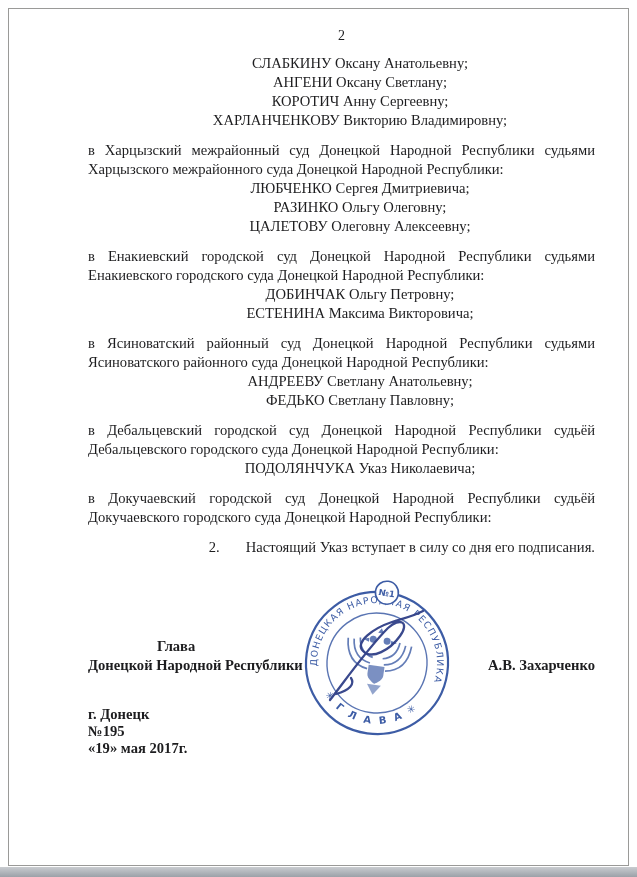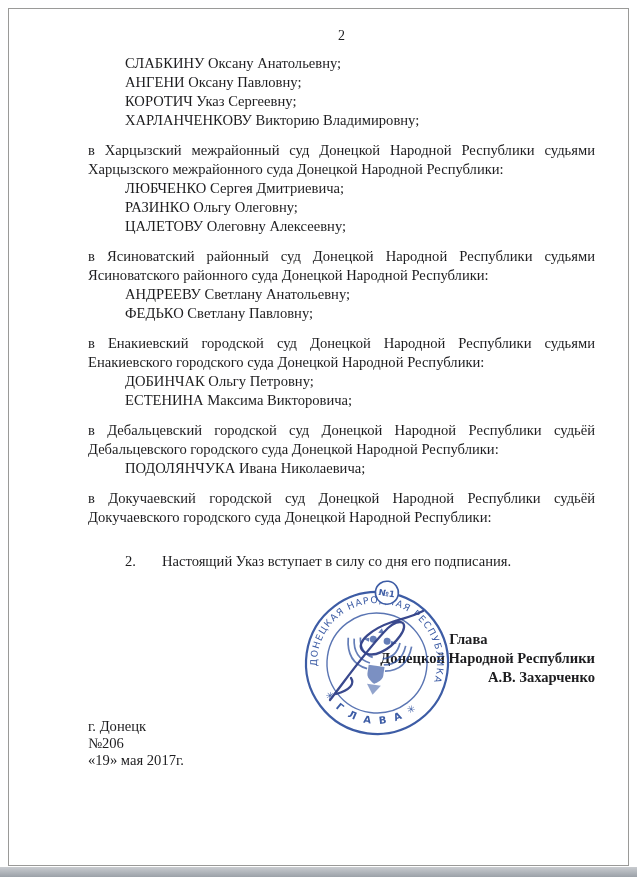--- a/index.html
+++ b/index.html
@@ -18,30 +18,30 @@
     background:linear-gradient(#c9ccd0,#9ba1a8);
   }
   .content {
     position:absolute; left:88px; top:26px; width:507px;
   }
   .page-number { text-align:center; font-size:14px; margin:0; }
   .sections { margin-top:9px; }
   .section + .section { margin-top:11px; }
   p { margin:0; font-size:14.6px; line-height:19px; }
   .intro { text-align:justify; }
-  .name { padding-left:37px; }
-  .clause { margin-top:25px; padding-left:37px; }
+  .name { padding-left:37px;text-align:center; }
+  .clause { margin-top:11px; padding-left:37px;text-align:right; }
   .clause-num { display:inline-block; margin-right:26px; }
   .sig-row {
-    margin-top:59px; display:flex; justify-content:space-between;
-    align-items:flex-end; font-weight:bold;flex-direction:column;
+    margin-top:80px; display:flex; justify-content:space-between;
+    align-items:flex-end; font-weight:bold;
   }
   .sig-title1 { padding-left:69px; }
   .sig-name { text-align:left; }
-  .footer { margin-top:31px; font-weight:normal; }
+  .footer { margin-top:31px; font-weight:bold; }
   .footer p { line-height:17px; }
 
   .stamp-wrap {
     position:absolute; left:292px; top:578px; width:170px; height:170px;
     pointer-events:none; opacity:0.92;
   }
   .ring-text {
     font-family:"DejaVu Sans", sans-serif;
     font-size:9.3px; letter-spacing:1.2px;
     fill:#2d4f9e; stroke:none;
@@ -62,47 +62,47 @@
 <div class="scan-frame"></div>
 
 <div class="content">
 
   <p class="page-number">2</p>
 
   <div class="sections">
 
     <section class="section">
       <p class="name">СЛАБКИНУ Оксану Анатольевну;</p>
-      <p class="name">АНГЕНИ Оксану Павловну;</p>
-      <p class="name">КОРОТИЧ Указ Сергеевну;</p>
+      <p class="name">АНГЕНИ Оксану Светлану;</p>
+      <p class="name">КОРОТИЧ Анну Сергеевну;</p>
       <p class="name">ХАРЛАНЧЕНКОВУ Викторию Владимировну;</p>
     </section>
 
     <section class="section">
       <p class="intro">в Харцызский межрайонный суд Донецкой Народной Республики судьями Харцызского межрайонного суда Донецкой Народной Республики:</p>
       <p class="name">ЛЮБЧЕНКО Сергея Дмитриевича;</p>
       <p class="name">РАЗИНКО Ольгу Олеговну;</p>
       <p class="name">ЦАЛЕТОВУ Олеговну Алексеевну;</p>
     </section>
 
     <section class="section">
+      <p class="intro">в Енакиевский городской суд Донецкой Народной Республики судьями Енакиевского городского суда Донецкой Народной Республики:</p>
+      <p class="name">ДОБИНЧАК Ольгу Петровну;</p>
+      <p class="name">ЕСТЕНИНА Максима Викторовича;</p>
+    </section>
+
+    <section class="section">
       <p class="intro">в Ясиноватский районный суд Донецкой Народной Республики судьями Ясиноватского районного суда Донецкой Народной Республики:</p>
       <p class="name">АНДРЕЕВУ Светлану Анатольевну;</p>
       <p class="name">ФЕДЬКО Светлану Павловну;</p>
     </section>
 
     <section class="section">
-      <p class="intro">в Енакиевский городской суд Донецкой Народной Республики судьями Енакиевского городского суда Донецкой Народной Республики:</p>
-      <p class="name">ДОБИНЧАК Ольгу Петровну;</p>
-      <p class="name">ЕСТЕНИНА Максима Викторовича;</p>
-    </section>
-
-    <section class="section">
       <p class="intro">в Дебальцевский городской суд Донецкой Народной Республики судьёй Дебальцевского городского суда Донецкой Народной Республики:</p>
-      <p class="name">ПОДОЛЯНЧУКА Ивана Николаевича;</p>
+      <p class="name">ПОДОЛЯНЧУКА Указ Николаевича;</p>
     </section>
 
     <section class="section">
       <p class="intro">в Докучаевский городской суд Донецкой Народной Республики судьёй Докучаевского городского суда Донецкой Народной Республики:</p>
     </section>
 
   </div>
 
   <p class="clause">
     <span class="clause-num">2.</span><span class="clause-text">Настоящий Указ вступает в силу со дня его подписания.</span>
@@ -113,21 +113,21 @@
       <p class="sig-title1">Глава</p>
       <p class="sig-title2">Донецкой Народной Республики</p>
     </div>
     <div class="sig-right">
       <p class="sig-name">А.В. Захарченко</p>
     </div>
   </div>
 
   <div class="footer">
     <p>г. Донецк</p>
-    <p>№206</p>
+    <p>№195</p>
     <p>«19» мая 2017г.</p>
   </div>
 
 </div>
 
 <div class="stamp-wrap">
   <svg viewBox="0 0 170 170" width="170" height="170">
     <defs>
       <path id="arcTop" d="M 33,115 A 60,60 0 1 1 137,115"></path>
       <path id="arcBottom" d="M 38.3,124.2 A 61,61 0 0 0 131.7,124.2"></path>

